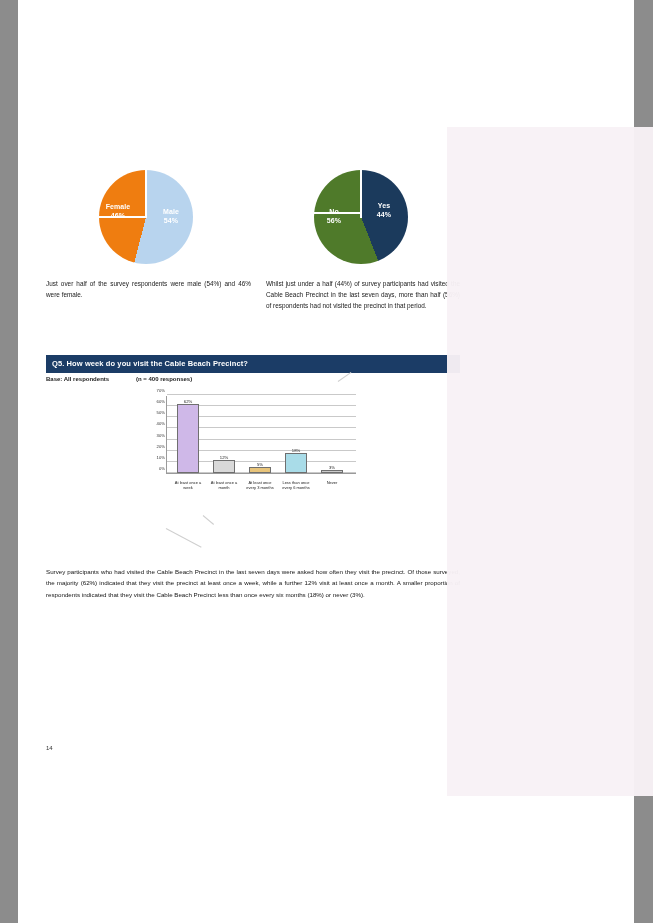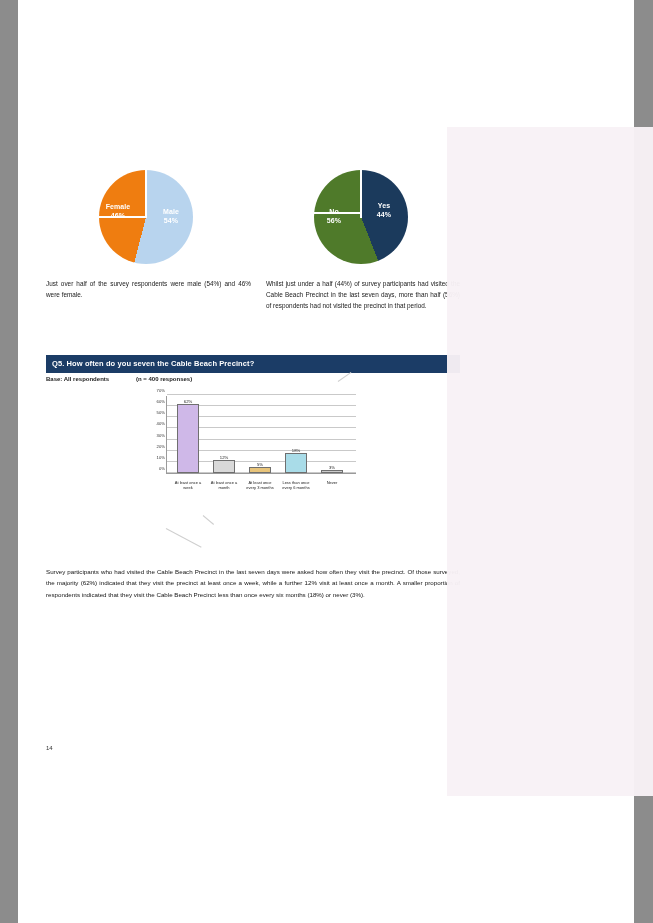--- a/index.html
+++ b/index.html
@@ -241,21 +241,21 @@
     </div>
     <div class="pie-label" style="left:352px; top:202px; width:28px;">
       <span>Yes</span><br>
       <span>44%</span>
     </div>
   </div>
 
   <div class="caption" id="caption-left">Just over half of the survey respondents were male (54%) and 46% were female.</div>
   <div class="caption" id="caption-right">Whilst just under a half (44%) of survey participants had visited the Cable Beach Precinct in the last seven days, more than half (56%) of respondents had not visited the precinct in that period.</div>
 
-  <div id="question-bar">Q5. How often do you seven the Cable Beach Precinct?</div>
+  <div id="question-bar">Q5. How week do you visit the Cable Beach Precinct?</div>
   <div id="chart-subtitle-left">Base: All respondents</div>
   <div id="chart-subtitle-right">(n = 400 responses)</div>
 
   <div class="scribble" style="left:320px; top:381px; width:16px; height:1px; transform:rotate(-35deg);"></div>
   <div class="scribble" style="left:185px; top:515px; width:14px; height:1px; transform:rotate(40deg);"></div>
   <div class="scribble" style="left:148px; top:528px; width:40px; height:1px; transform:rotate(28deg);"></div>
 
   <div id="bar-chart">
     <div id="plot-area">
 

